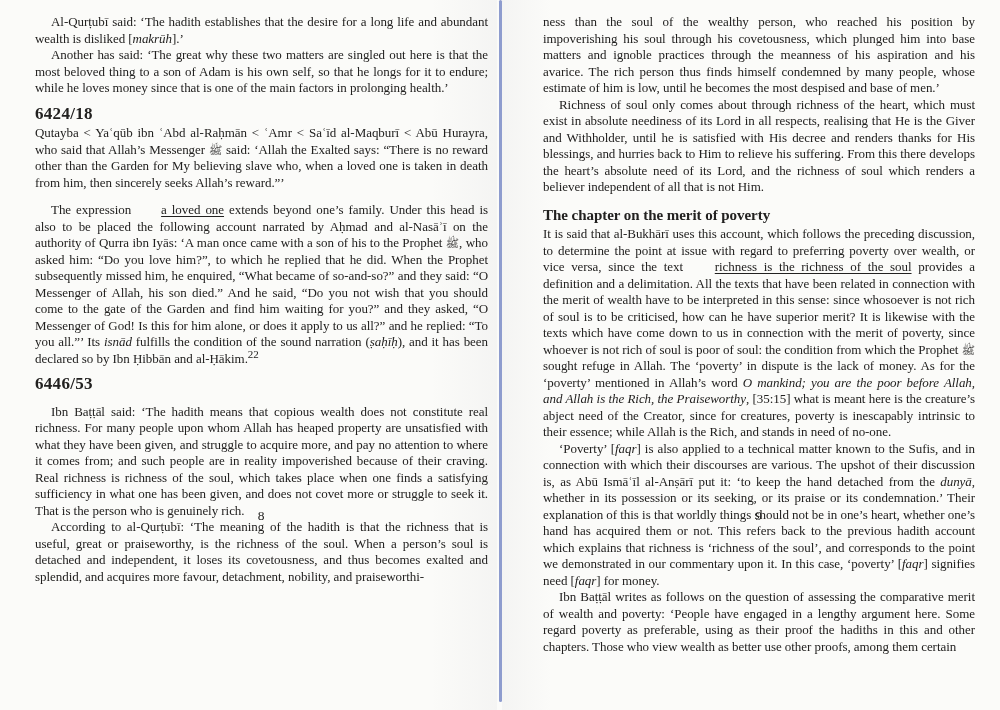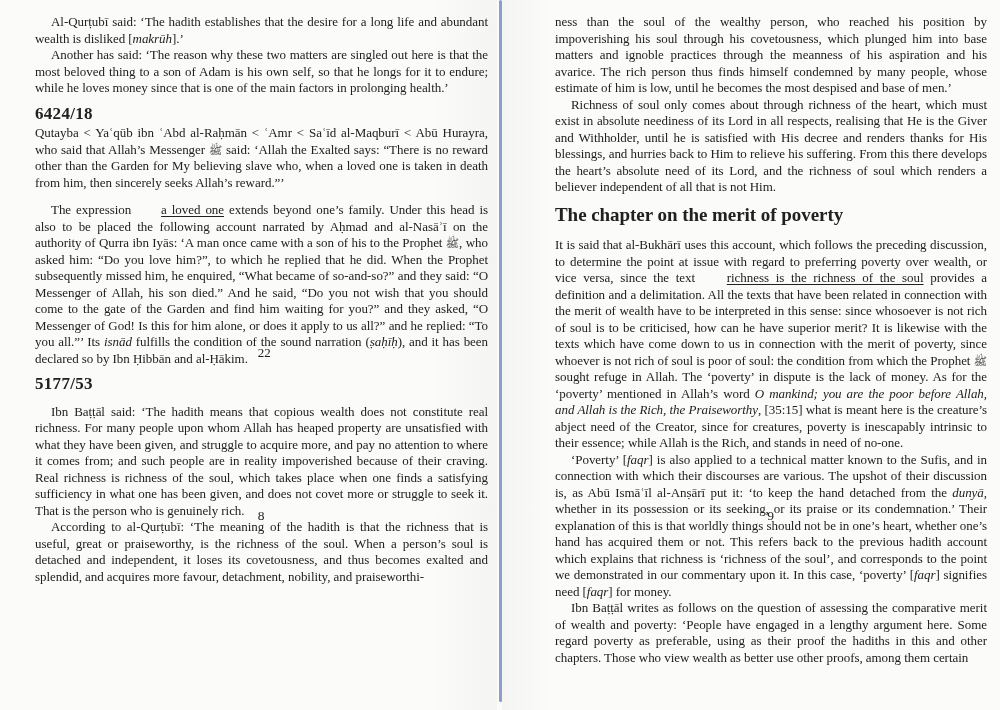--- a/index.html
+++ b/index.html
@@ -26,59 +26,59 @@
     border-radius:2px;
   }
   .page{
     position:absolute;top:0;height:552px;
     font-size:13px;line-height:16.5px;
     text-align:justify;
     hyphens:auto;-webkit-hyphens:auto;
     letter-spacing:-0.05px;
   }
   .page-left{left:35px;width:453px;}
-  .page-right{left:555px;width:432px;}
+  .page-right{left:543px;width:432px;}
   .page-content{position:absolute;top:14px;left:0;right:0;}
   .para{margin:0;}
   .para.ind{text-indent:16px;}
   .para.gap{margin-top:11px;}
   .hnum{
     font-weight:bold;font-size:17px;letter-spacing:0.3px;
     margin-top:9px;margin-bottom:3px;text-align:left;
   }
   .chap{
-    font-weight:bold;font-size:19px;
-    margin-top:11px;margin-bottom:14px;text-align:left;
+    font-weight:bold;font-size:15px;
+    margin-top:11px;margin-bottom:3px;text-align:left;
   }
   .it{font-style:italic;}
   .un{text-decoration:underline;text-underline-offset:2px;margin-left:25px;}
   .pbuh{font-size:11px;line-height:1;}
-  sup{font-size:13px;line-height:0;vertical-align:super;letter-spacing:0;margin-left:10px;}
+  sup{font-size:11px;line-height:0;vertical-align:super;letter-spacing:0;}
   .page-number{
     position:absolute;bottom:28px;left:0;right:0;
     text-align:center;font-size:13.5px;letter-spacing:1px;
   }
 </style>
 </head>
 <body style="background: rgb(251, 251, 249); color: rgb(34, 33, 32);">
 
 <div class="scan-root">
 
   <div class="gutter-shade-left"></div>
   <div class="gutter-shade-right"></div>
   <div class="gutter-line" style="background: rgb(142, 156, 206);"></div>
 
   <div class="page page-left">
     <div class="page-content">
         <p class="para ind"><span>Al-Qurṭubī said: ‘The hadith establishes that the desire for a long life and abundant wealth is disliked [</span><span class="it">makrūh</span><span>].’</span></p>
-        <p class="para ind"><span>Another has said: ‘The reason why these two matters are singled out here is that the most beloved thing to a son of Adam is his own self, so that he longs for it to endure; while he loves money since that is one of the main factors in prolonging health.’</span></p>
+        <p class="para ind"><span>Another has said: ‘The great why these two matters are singled out here is that the most beloved thing to a son of Adam is his own self, so that he longs for it to endure; while he loves money since that is one of the main factors in prolonging health.’</span></p>
         <div class="hnum"><span>6424/18</span></div>
         <p class="para"><span>Qutayba &lt; Yaʿqūb ibn ʿAbd al-Raḥmān &lt; ʿAmr &lt; Saʿīd al-Maqburī &lt; Abū Hurayra, who said that Allah’s Messenger </span><span class="pbuh">ﷺ</span><span> said: ‘Allah the Exalted says: “There is no reward other than the Garden for My believing slave who, when a loved one is taken in death from him, then sincerely seeks Allah’s reward.”’</span></p>
         <p class="para ind gap"><span>The expression </span><span class="un">a loved one</span><span> extends beyond one’s family. Under this head is also to be placed the following account narrated by Aḥmad and al-Nasāʾī on the authority of Qurra ibn Iyās: ‘A man once came with a son of his to the Prophet </span><span class="pbuh">ﷺ</span><span>, who asked him: “Do you love him?”, to which he replied that he did. When the Prophet subsequently missed him, he enquired, “What became of so-and-so?” and they said: “O Messenger of Allah, his son died.” And he said, “Do you not wish that you should come to the gate of the Garden and find him waiting for you?”  and they asked, “O Messenger of God! Is this for him alone, or does it apply to us all?” and he replied: “To you all.”’ Its </span><span class="it">isnād</span><span> fulfills the condition of the sound narration (</span><span class="it">ṣaḥīḥ</span><span>), and it has been declared so by Ibn Ḥibbān and al-Ḥākim.</span><sup>22</sup></p>
-        <div class="hnum"><span>5177/53</span></div>
+        <div class="hnum"><span>6446/53</span></div>
         <p class="para ind gap"><span>Ibn Baṭṭāl said: ‘The hadith means that copious wealth does not constitute real richness. For many people upon whom Allah has heaped property are unsatisfied with what they have been given, and struggle to acquire more, and pay no attention to where it comes from; and such people are in reality impoverished because of their craving. Real richness is richness of the soul, which takes place when one finds a satisfying sufficiency in what one has been given, and does not covet more or struggle to seek it. That is the person who is genuinely rich.</span></p>
         <p class="para ind"><span>According to al-Qurṭubī: ‘The meaning of the hadith is that the richness that is useful, great or praiseworthy, is the richness of the soul. When a person’s soul is detached and independent, it loses its covetousness, and thus becomes exalted and splendid, and acquires more favour, detachment, nobility, and praiseworthi-</span></p>
       </div>
     <div class="page-number">8</div>
   </div>
 
   <div class="page page-right">
     <div class="page-content">
         <p class="para"><span>ness than the soul of the wealthy person, who reached his position by impoverishing his soul through his covetousness, which plunged him into base matters and ignoble practices through the meanness of his aspiration and his avarice. The rich person thus finds himself condemned by many people, whose estimate of him is low, until he becomes the most despised and base of men.’</span></p>
         <p class="para ind"><span>Richness of soul only comes about through richness of the heart, which must exist in absolute neediness of its Lord in all respects, realising that He is the Giver and Withholder, until he is satisfied with His decree and renders thanks for His blessings, and hurries back to Him to relieve his suffering. From this there develops the heart’s absolute need of its Lord, and the richness of soul which renders a believer independent of all that is not Him.</span></p>

